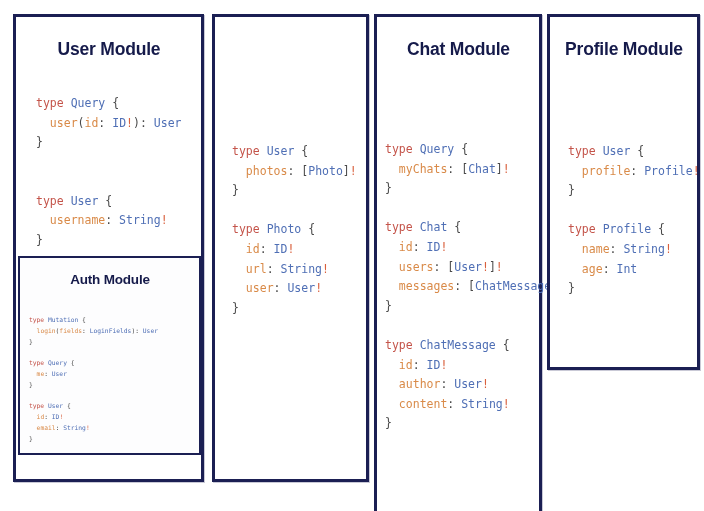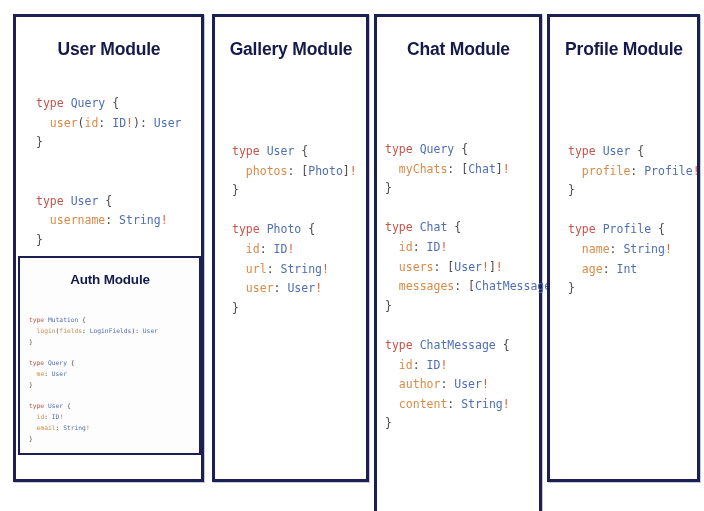--- a/index.html
+++ b/index.html
@@ -81,27 +81,26 @@
     <div class="panel-title title-lg" style="top:22px;">User Module</div>
     <div class="code big" style="left:20px; top:64px;"><span class="block"><span class="k">type </span><span class="tn">Query</span><span class="p"> {</span></span><span class="block"><span class="p">  </span><span class="f">user</span><span class="p">(</span><span class="f">id</span><span class="p">: </span><span class="ty">ID</span><span class="bang">!</span><span class="p">)</span><span class="p">: </span><span class="ty">User</span></span><span class="block"><span class="p">}</span></span><span class="gap" style="height: 39px;"></span><span class="block"><span class="k">type </span><span class="tn">User</span><span class="p"> {</span></span><span class="block"><span class="p">  </span><span class="f">username</span><span class="p">: </span><span class="ty">String</span><span class="bang">!</span></span><span class="block"><span class="p">}</span></span></div>
 
     <div class="panel-inner" style="left:2px; top:239px; width:183px; height:199px;">
       <div class="panel-title title-md" style="top:14px;">Auth Module</div>
       <div class="code small" style="left:9px; top:44px;"><span class="block"><span class="k">type </span><span class="tn">Mutation</span><span class="p"> {</span></span><span class="block"><span class="p">  </span><span class="f">login</span><span class="p">(</span><span class="f">fields</span><span class="p">: </span><span class="ty">LoginFields</span><span class="p">)</span><span class="p">: </span><span class="ty">User</span></span><span class="block"><span class="p">}</span></span><span class="gap-s"></span><span class="block"><span class="k">type </span><span class="tn">Query</span><span class="p"> {</span></span><span class="block"><span class="p">  </span><span class="f">me</span><span class="p">: </span><span class="ty">User</span></span><span class="block"><span class="p">}</span></span><span class="gap-s"></span><span class="block"><span class="k">type </span><span class="tn">User</span><span class="p"> {</span></span><span class="block"><span class="p">  </span><span class="f">id</span><span class="p">: </span><span class="ty">ID</span><span class="bang">!</span></span><span class="block"><span class="p">  </span><span class="f">email</span><span class="p">: </span><span class="ty">String</span><span class="bang">!</span></span><span class="block"><span class="p">}</span></span></div>
     </div>
   </div>
 
   <div class="panel" style="left:212px; top:14px; width:157px; height:468px;">
-    <div class="panel-title title-lg" style="top:22px;">Gallery Module</div>
     <div class="code big" style="left:17px; top:112px;"><span class="block"><span class="k">type </span><span class="tn">User</span><span class="p"> {</span></span><span class="block"><span class="p">  </span><span class="f">photos</span><span class="p">: </span><span class="p">[</span><span class="ty">Photo</span><span class="p">]</span><span class="bang">!</span></span><span class="block"><span class="p">}</span></span><span class="gap"></span><span class="block"><span class="k">type </span><span class="tn">Photo</span><span class="p"> {</span></span><span class="block"><span class="p">  </span><span class="f">id</span><span class="p">: </span><span class="ty">ID</span><span class="bang">!</span></span><span class="block"><span class="p">  </span><span class="f">url</span><span class="p">: </span><span class="ty">String</span><span class="bang">!</span></span><span class="block"><span class="p">  </span><span class="f">user</span><span class="p">: </span><span class="ty">User</span><span class="bang">!</span></span><span class="block"><span class="p">}</span></span></div>
   </div>
 
   <div class="panel" style="left:374px; top:14px; width:168px; height:500px;">
     <div class="panel-title title-lg" style="top:22px;">Chat Module</div>
     <div class="code big" style="left:8px; top:110px;"><span class="block"><span class="k">type </span><span class="tn">Query</span><span class="p"> {</span></span><span class="block"><span class="p">  </span><span class="f">myChats</span><span class="p">: </span><span class="p">[</span><span class="ty">Chat</span><span class="p">]</span><span class="bang">!</span></span><span class="block"><span class="p">}</span></span><span class="gap"></span><span class="block"><span class="k">type </span><span class="tn">Chat</span><span class="p"> {</span></span><span class="block"><span class="p">  </span><span class="f">id</span><span class="p">: </span><span class="ty">ID</span><span class="bang">!</span></span><span class="block"><span class="p">  </span><span class="f">users</span><span class="p">: </span><span class="p">[</span><span class="ty">User</span><span class="bang">!</span><span class="p">]</span><span class="bang">!</span></span><span class="block"><span class="p">  </span><span class="f">messages</span><span class="p">: </span><span class="p">[</span><span class="ty">ChatMessage</span><span class="p">]</span><span class="bang">!</span></span><span class="block"><span class="p">}</span></span><span class="gap"></span><span class="block"><span class="k">type </span><span class="tn">ChatMessage</span><span class="p"> {</span></span><span class="block"><span class="p">  </span><span class="f">id</span><span class="p">: </span><span class="ty">ID</span><span class="bang">!</span></span><span class="block"><span class="p">  </span><span class="f">author</span><span class="p">: </span><span class="ty">User</span><span class="bang">!</span></span><span class="block"><span class="p">  </span><span class="f">content</span><span class="p">: </span><span class="ty">String</span><span class="bang">!</span></span><span class="block"><span class="p">}</span></span></div>
   </div>
 
-  <div class="panel" style="left:547px; top:14px; width:153px; height:468px;">
+  <div class="panel" style="left:547px; top:14px; width:153px; height:356px;">
     <div class="panel-title title-lg" style="top:22px;">Profile Module</div>
     <div class="code big" style="left:18px; top:112px;"><span class="block"><span class="k">type </span><span class="tn">User</span><span class="p"> {</span></span><span class="block"><span class="p">  </span><span class="f">profile</span><span class="p">: </span><span class="ty">Profile</span><span class="bang">!</span></span><span class="block"><span class="p">}</span></span><span class="gap"></span><span class="block"><span class="k">type </span><span class="tn">Profile</span><span class="p"> {</span></span><span class="block"><span class="p">  </span><span class="f">name</span><span class="p">: </span><span class="ty">String</span><span class="bang">!</span></span><span class="block"><span class="p">  </span><span class="f">age</span><span class="p">: </span><span class="ty">Int</span></span><span class="block"><span class="p">}</span></span></div>
   </div>
 
 </div>
 
 </body></html>

